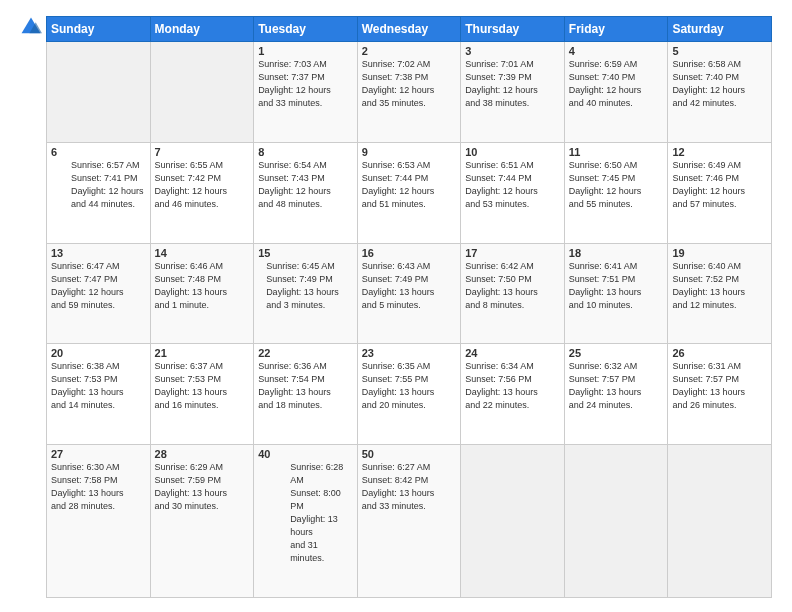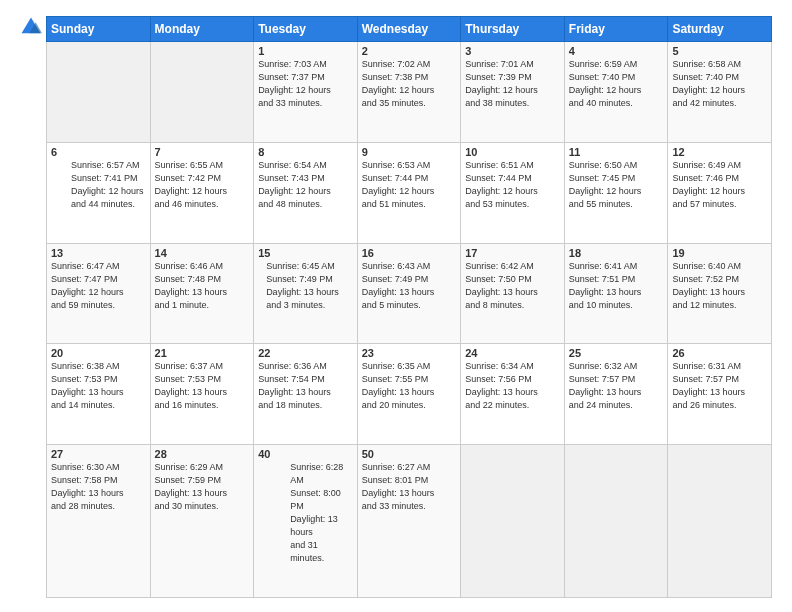--- a/index.html
+++ b/index.html
@@ -350,21 +350,21 @@
           <td>
             <span class="day-num">40</span>
             <div class="day-info" style="white-space: pre-line; margin-left: 32px;">Sunrise: 6:28 AM
 Sunset: 8:00 PM
 Daylight: 13 hours
 and 31 minutes.</div>
           </td>
           <td>
             <span class="day-num">50</span>
             <div class="day-info" style="white-space: pre-line;">Sunrise: 6:27 AM
-Sunset: 8:01 PM
+Sunset: 8:42 PM
 Daylight: 13 hours
 and 33 minutes.</div>
           </td>
           <td class="empty-cell"></td>
           <td class="empty-cell"></td>
           <td class="empty-cell"></td>
         </tr>
       </tbody>
   </table>
 </div>

